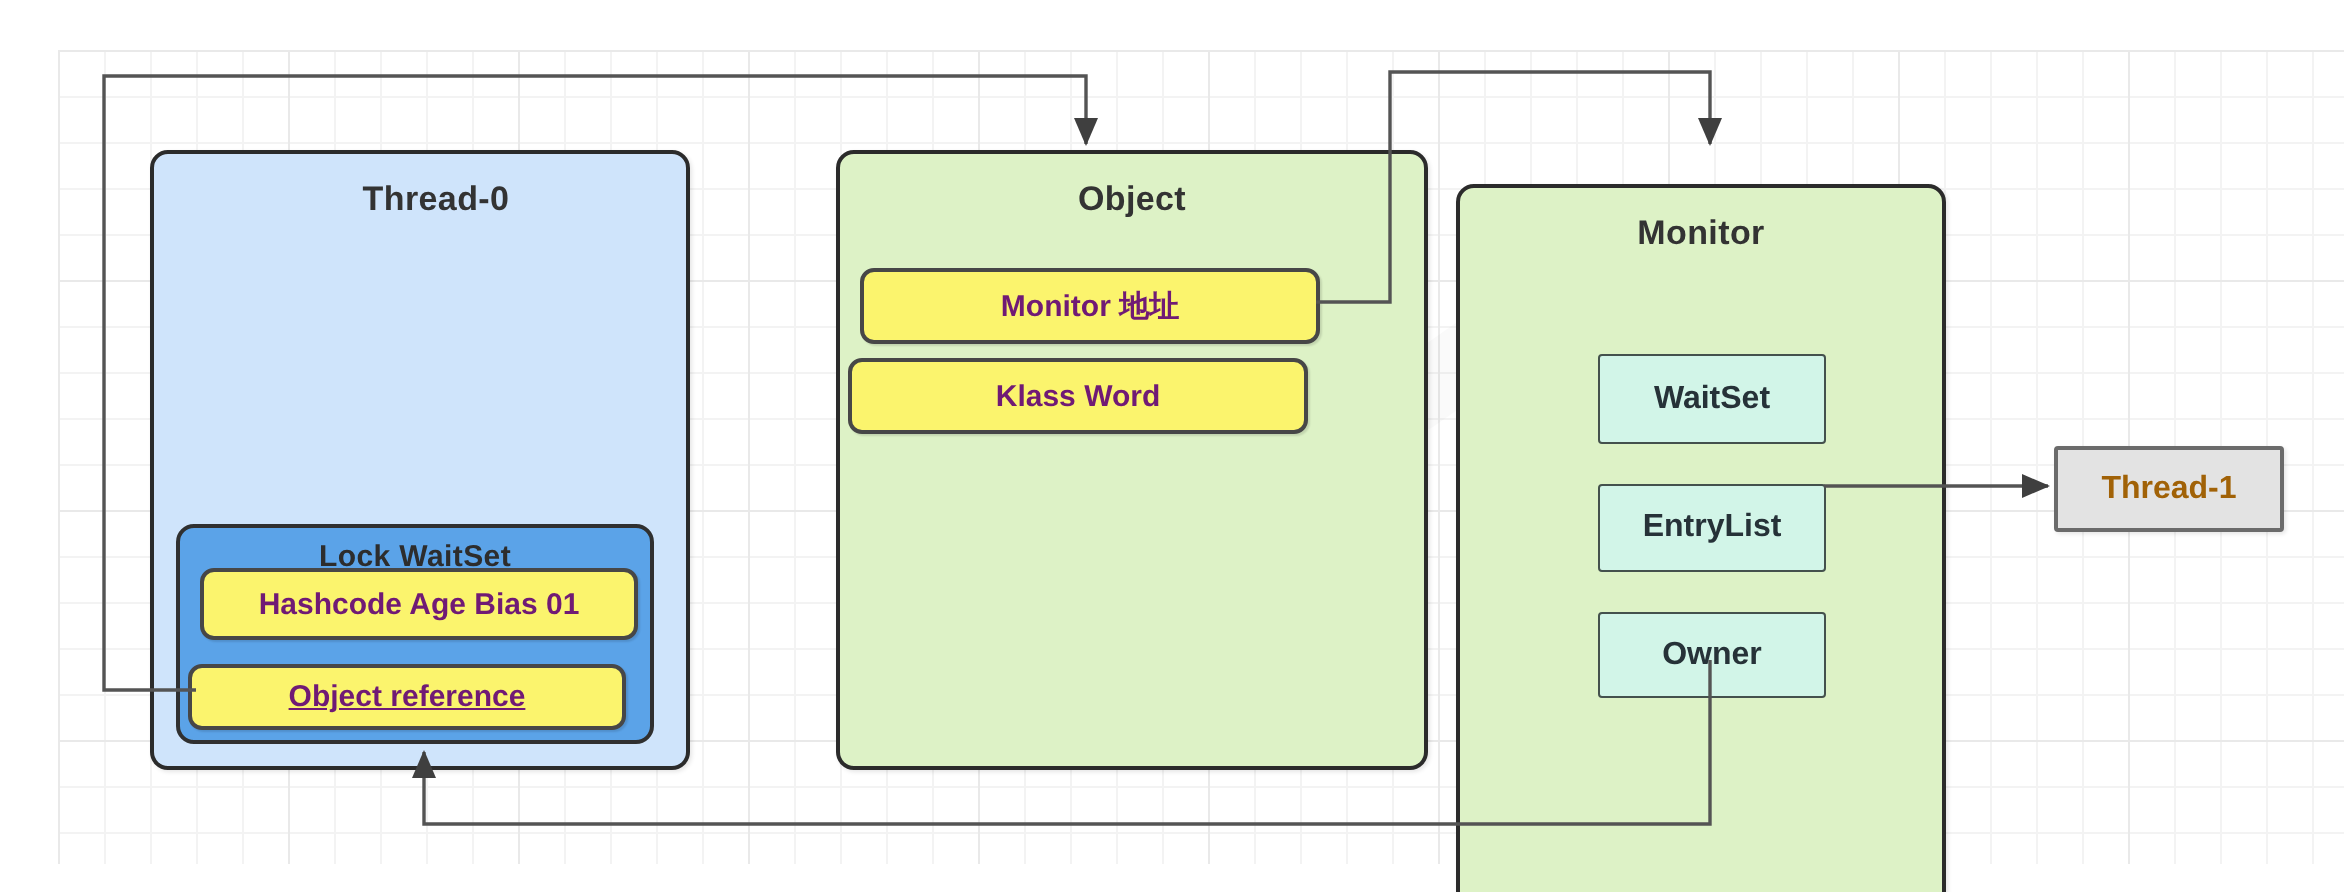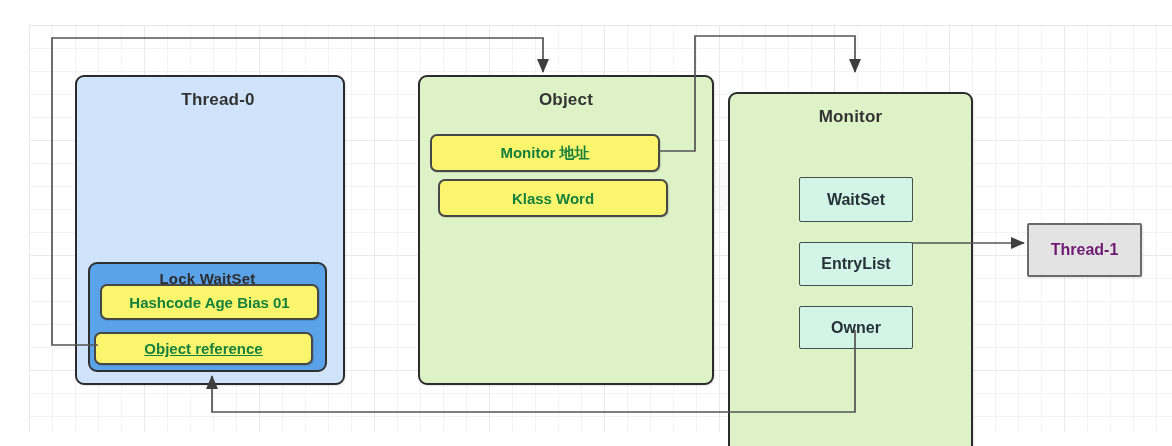--- a/index.html
+++ b/index.html
@@ -38,55 +38,55 @@
     border:2px solid #2b2b2b;border-radius:9px;
     box-shadow:1px 1px 2px rgba(0,0,0,0.10);
   }
   .title{
     text-align:center;font-weight:bold;font-size:17px;color:#333333;
     padding-top:13px;letter-spacing:0.2px;
   }
   .cell{
     position:absolute;box-sizing:border-box;display:flex;
     align-items:center;justify-content:center;
-    font-weight:bold;color:#15803d;
+    font-weight:bold;color:#701a75;
   }
   
   .thread0{left:75px;top:75px;width:270px;height:310px;background:#cfe4fb;padding-left:16px;}
   .lock-record{
     left:88px;top:262px;width:239px;height:110px;background:#5ba3e8;
     border:2px solid #303030;border-radius:9px;
   }
   .lock-record .title{font-size:15px;padding-top:6px;color:#2d2d2d;}
   .yellow{
     background:#fbf46d;border:2px solid #474747;border-radius:7px;
     font-size:15px;box-shadow:1px 1px 1px rgba(0,0,0,0.12);
   }
   .hashcode{left:10px;top:20px;width:219px;height:36px;}
   .objref{left:4px;top:68px;width:219px;height:33px;text-decoration:underline;}
   
   .objectbox{left:418px;top:75px;width:296px;height:310px;background:#ddf2c6;}
   .monaddr{left:10px;top:57px;width:230px;height:38px;}
-  .klass{left:18px;top:102px;width:230px;height:38px;}
+  .klass{left:4px;top:102px;width:230px;height:38px;}
   .objbody{left:10px;top:147px;width:230px;height:153px;font-size:16px;}
   
   .monitorbox{left:728px;top:92px;width:245px;height:366px;background:#ddf2c6;}
   .mint{
     background:#d2f5e8;border:1.5px solid #44514d;border-radius:2px;
     font-size:16px;color:#263238;
   }
   .waitset{left:69px;top:83px;width:114px;height:45px;}
   .entrylist{left:69px;top:148px;width:114px;height:44px;}
   .owner{left:69px;top:212px;width:114px;height:43px;}
   
   .thread1{
-    left:1027px;top:223px;width:115px;height:54px;background:#e3e3e3;
+    left:1027px;top:223px;width:115px;height:43px;background:#e3e3e3;
     border:2.5px solid #6b6b6b;border-radius:2px;
     display:flex;align-items:center;justify-content:center;
-    font-weight:bold;font-size:16px;color:#701a75;
+    font-weight:bold;font-size:16px;color:#a16207;
     box-shadow:1px 1px 2px rgba(0,0,0,0.10);
   }
   
   svg.edges{position:absolute;left:0;top:0;pointer-events:none;}
   svg.edges polyline{fill:none;stroke:#545454;stroke-width:1.7;}
 </style>
 </head>
 <body>
 
 <div class="grid"></div>

